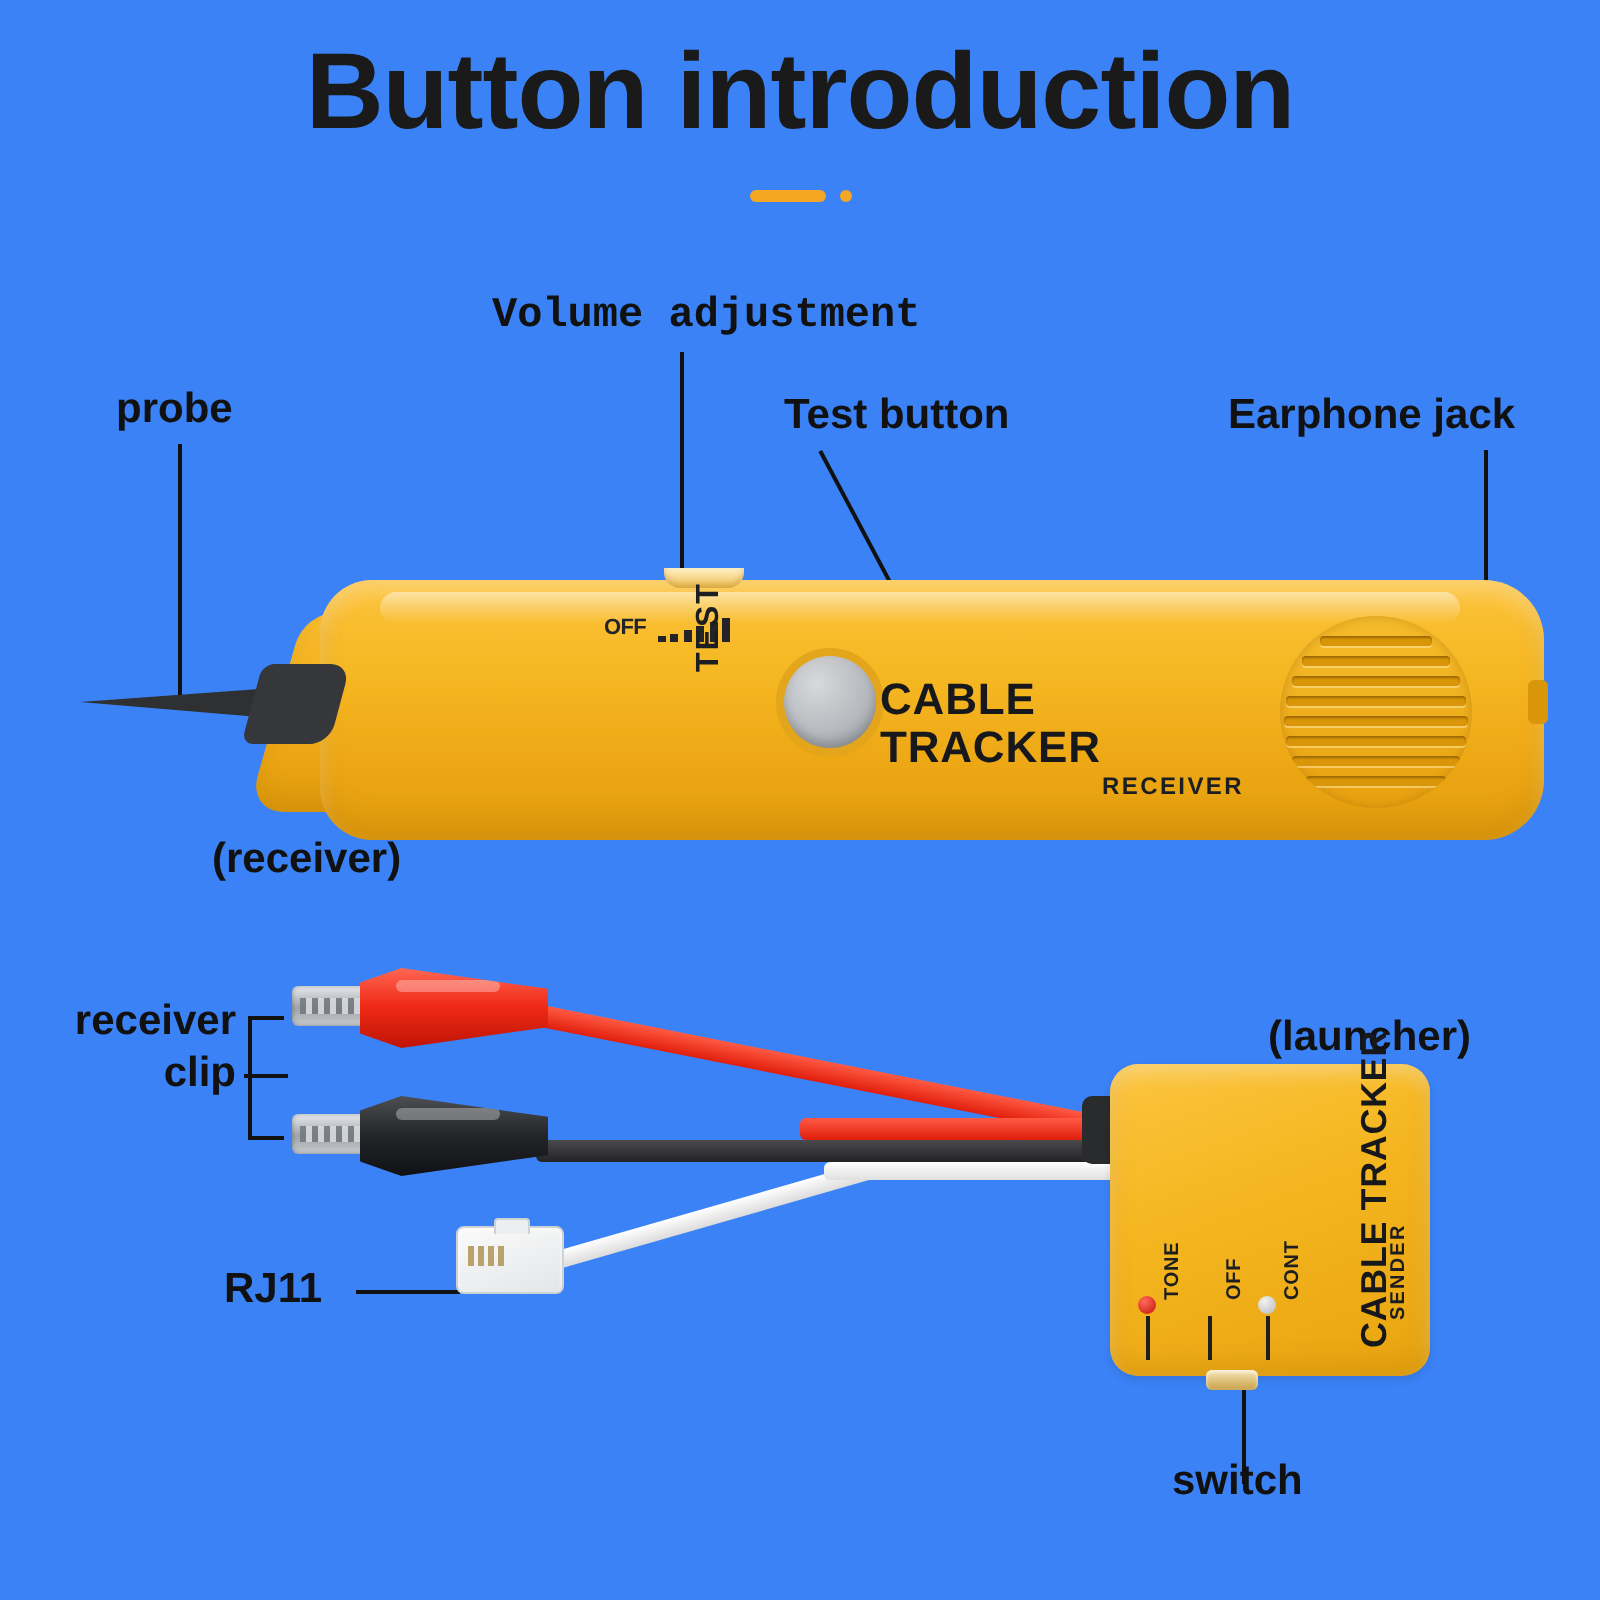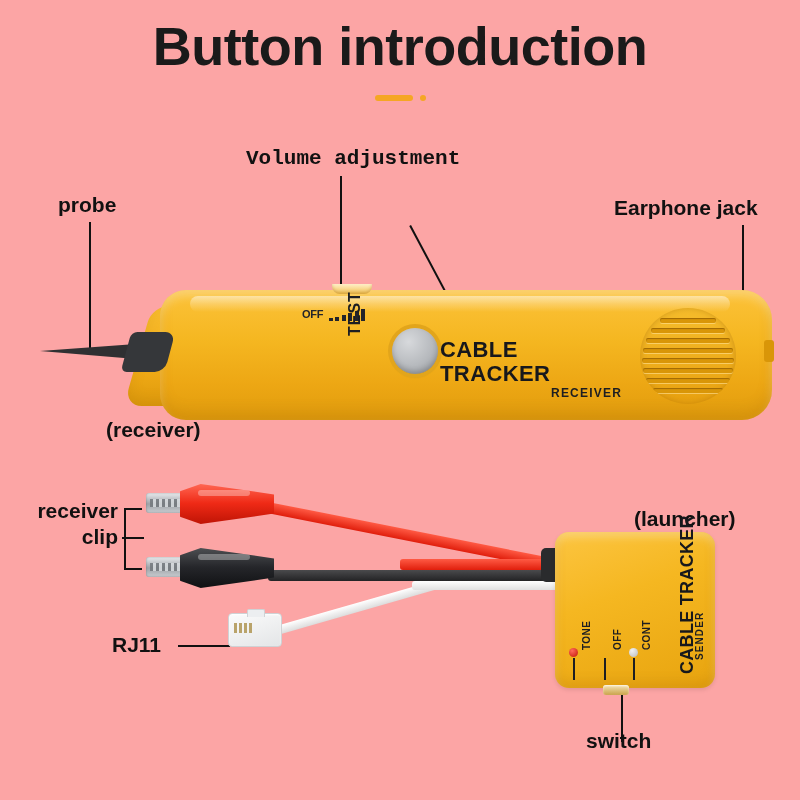--- a/index.html
+++ b/index.html
@@ -9,21 +9,21 @@
     background: #ffffff;
   }
   body {
     font-family: "Liberation Sans", sans-serif;
     -webkit-font-smoothing: antialiased;
   }
   #page {
     position: relative;
     width: 800px;
     height: 800px;
-    background: #fca5a5;
+    background: #3b82f6;
     overflow: hidden;
   }
 
   
   .page-title {
     position: absolute;
     left: 0;
     top: 14px;
     width: 800px;
     text-align: center;
@@ -547,20 +547,21 @@
     <span class="divider-bar"></span>
     <span class="divider-dot"></span>
   </div>
 
   <div class="label" style="left:58px; top:192px;">probe</div>
   <div class="lead-v" style="left:89px; top:222px; height:133px;"></div>
 
   <div class="label" style="left:246px; top:146px;font-family:Liberation Mono, monospace;">Volume adjustment</div>
   <div class="lead-v" style="left:340px; top:176px; height:131px;"></div>
 
+  <div class="label" style="left:392px; top:195px;">Test button</div>
   <div class="lead-diag" style="left:411px; top:225px; width:142px; transform:rotate(62deg);"></div>
 
   <div class="label" style="left:614px; top:195px;">Earphone jack</div>
   <div class="lead-v" style="left:742px; top:225px; height:135px;"></div>
   <div class="lead-h" style="left:722px; top:359px; width:22px;"></div>
 
   <div id="receiver">
 
     <div class="rx-nose"></div>
     <div class="rx-body"></div>

